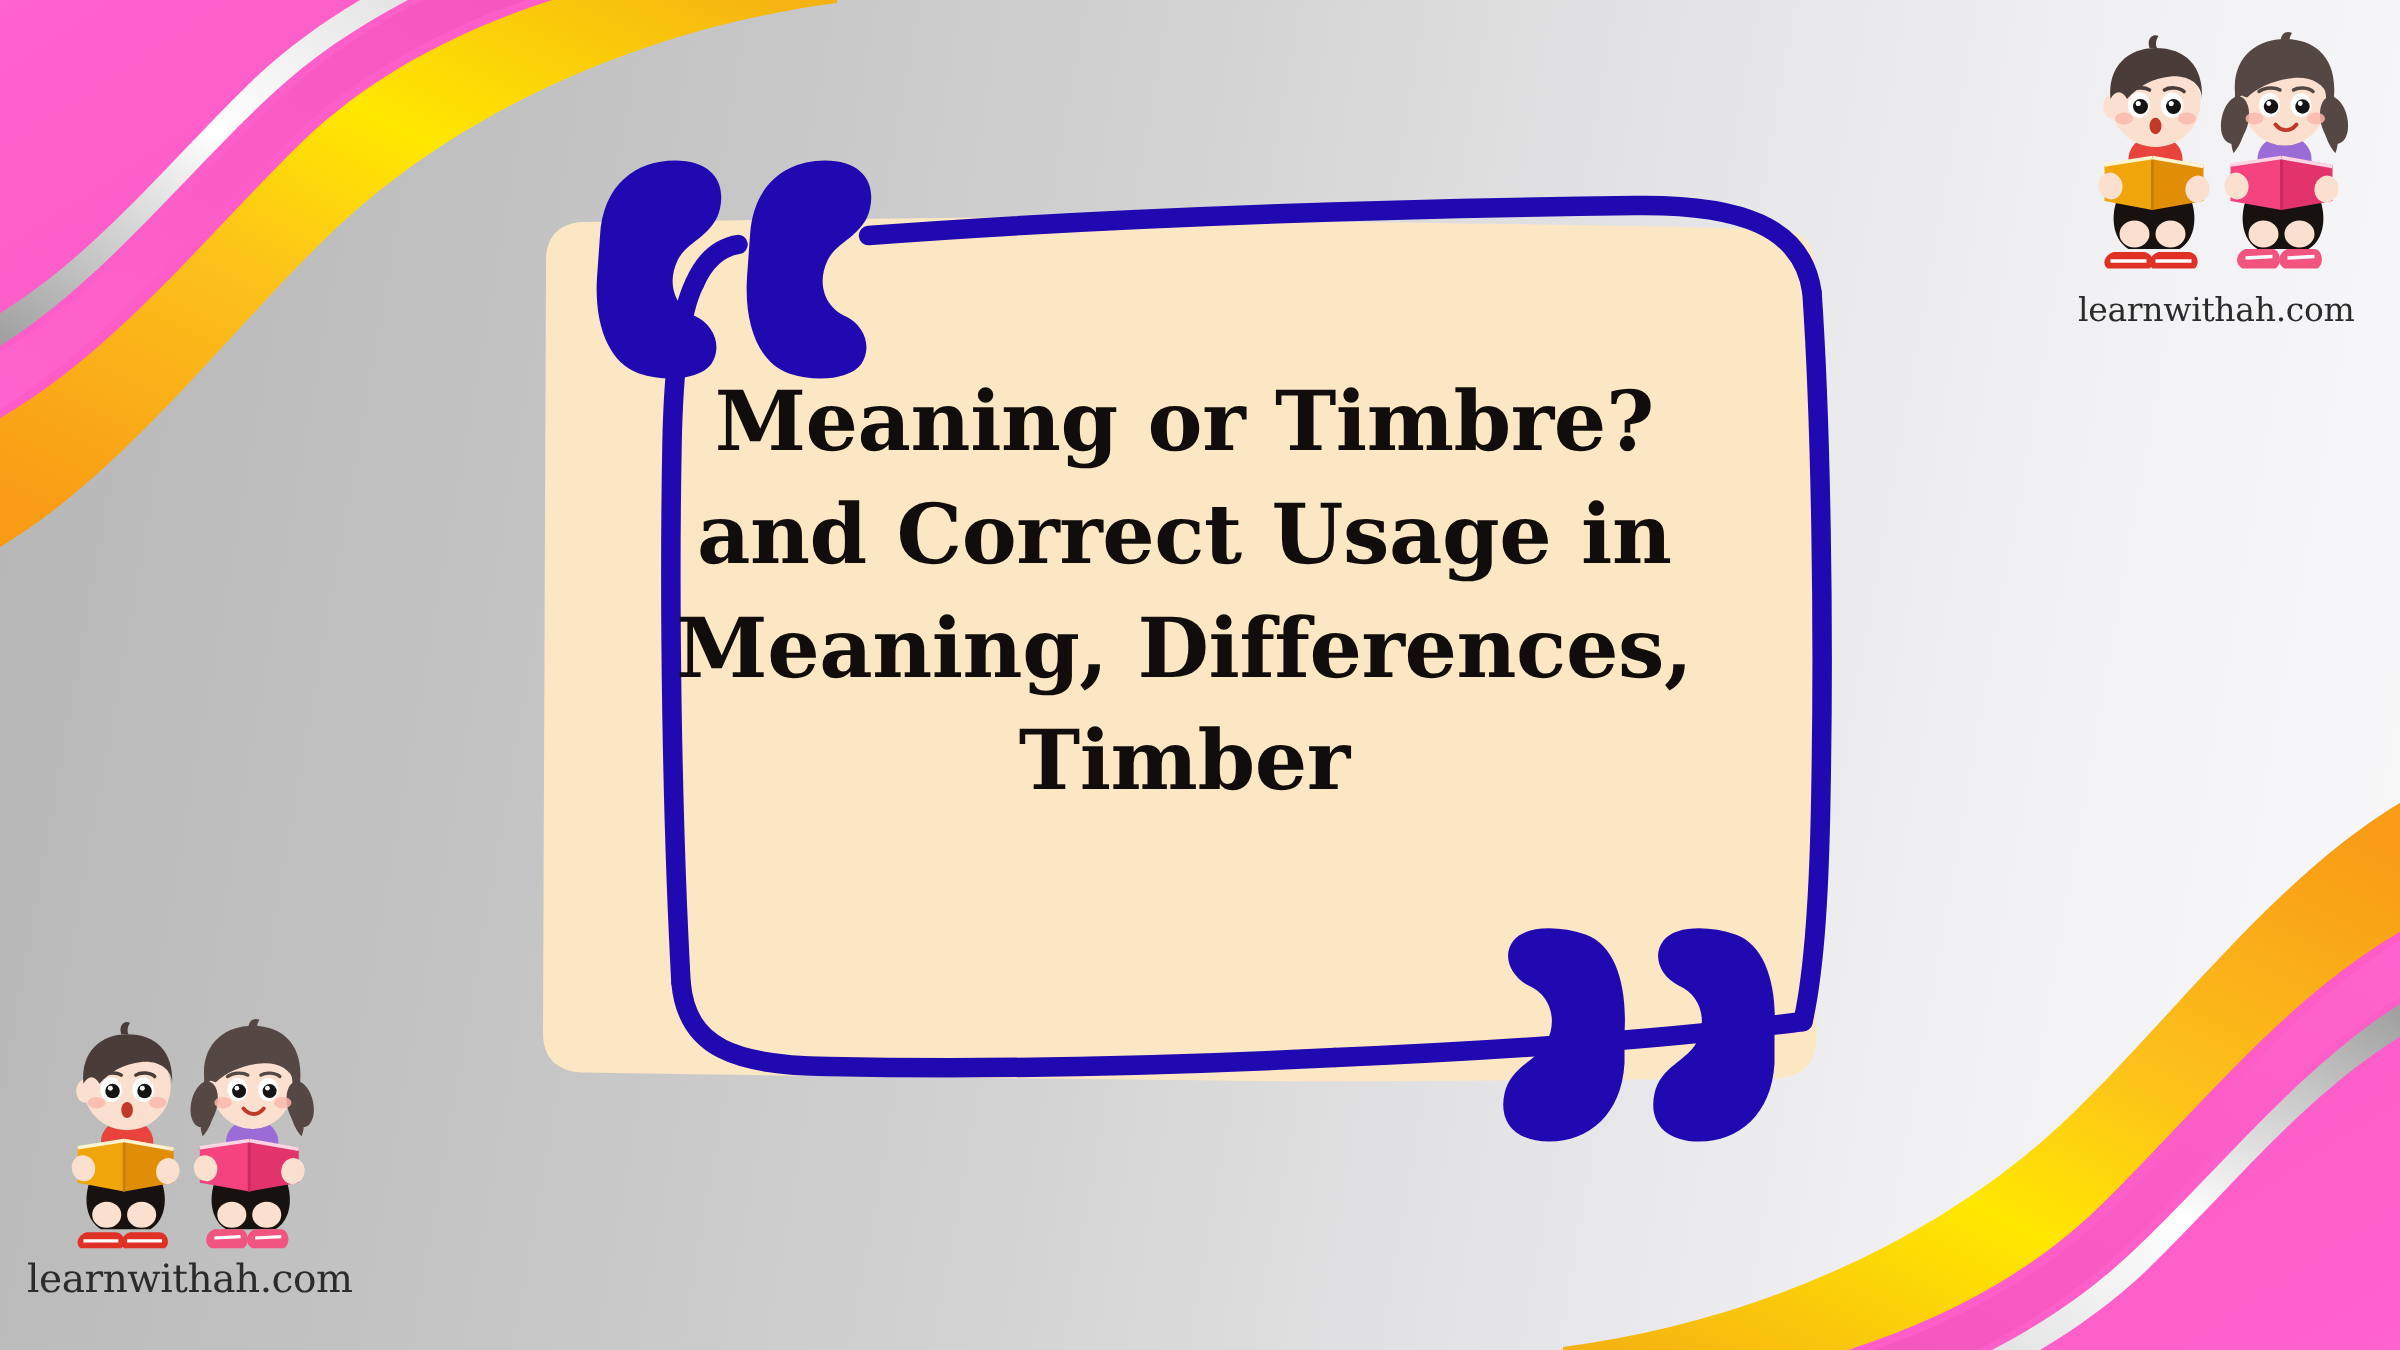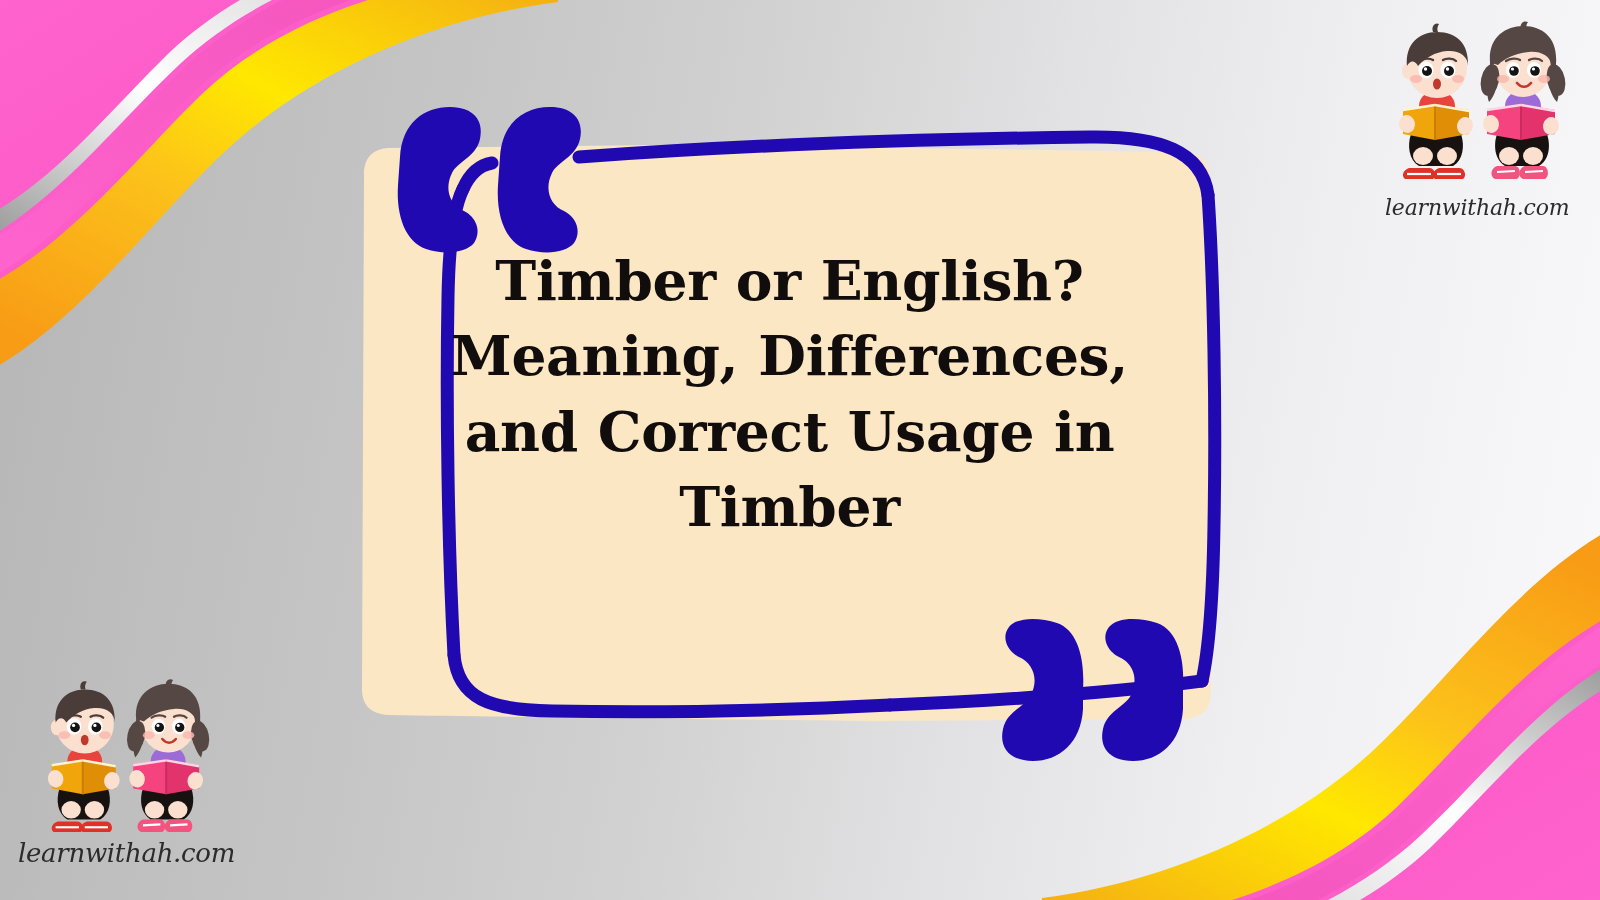--- a/index.html
+++ b/index.html
@@ -96,22 +96,21 @@
     line-height: 1.37;
     letter-spacing: -0.3px;
     word-spacing: 1px;
     z-index: 5;
   }
   #title-block .ln { display: block; white-space: nowrap; }
 
   
   .brand {
     position: absolute;
-    text-align: left;
-    font-style: italic;
+    text-align: center;
   }
   .brand .kids { display: block; }
   .brand .kids svg { display: block; }
   .brand .brand-url {
     display: block;
     font-family: "DejaVu Serif", serif;
     color: #2b2b2b;
     white-space: nowrap;
   }
 
@@ -272,23 +271,23 @@
                    C92,-19 100,8 98,40 Z" transform="translate(0,34)"></path>
           <path d="M198,60 C196,94 174,112 148,112 C124,112 114,98 118,80
                    C122,62 140,58 146,46 C154,30 148,14 134,8
                    C122,2 116,-12 124,-22 C132,-32 154,-32 172,-26
                    C192,-19 200,8 198,40 Z" transform="translate(0,34)"></path>
         </g>
       </svg>
     </div>
 
     <div id="title-block">
-      <span class="ln">Timber or English?</span>
+      <span class="ln">Meaning or Timbre?</span>
+      <span class="ln">and Correct Usage in</span>
       <span class="ln">Meaning, Differences,</span>
-      <span class="ln">and Correct Usage in</span>
       <span class="ln">Timber</span>
     </div>
   </div>
 
   <div class="brand" id="brand-top">
     <span class="kids">
       <svg width="185" height="175" viewBox="0 0 185 175" aria-hidden="true">
 
         <g>
 

